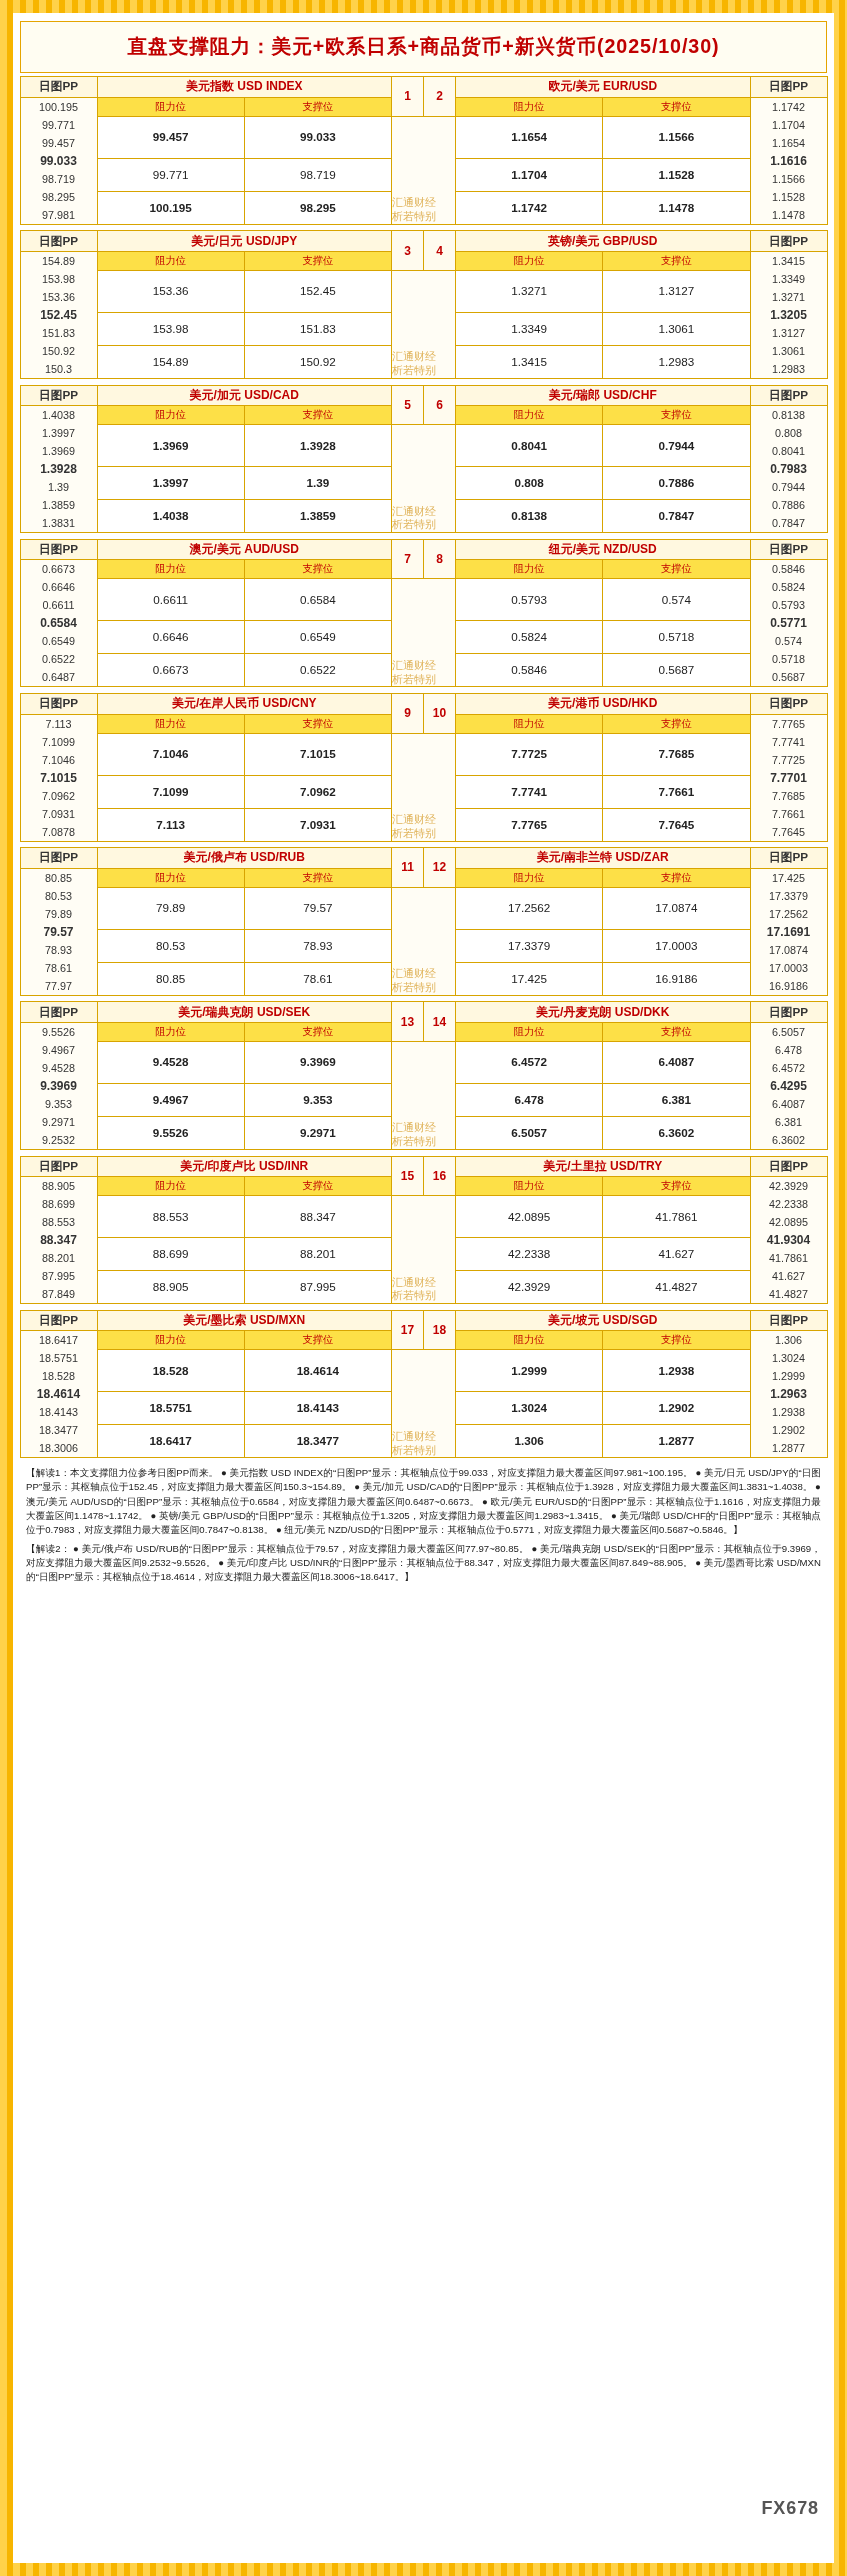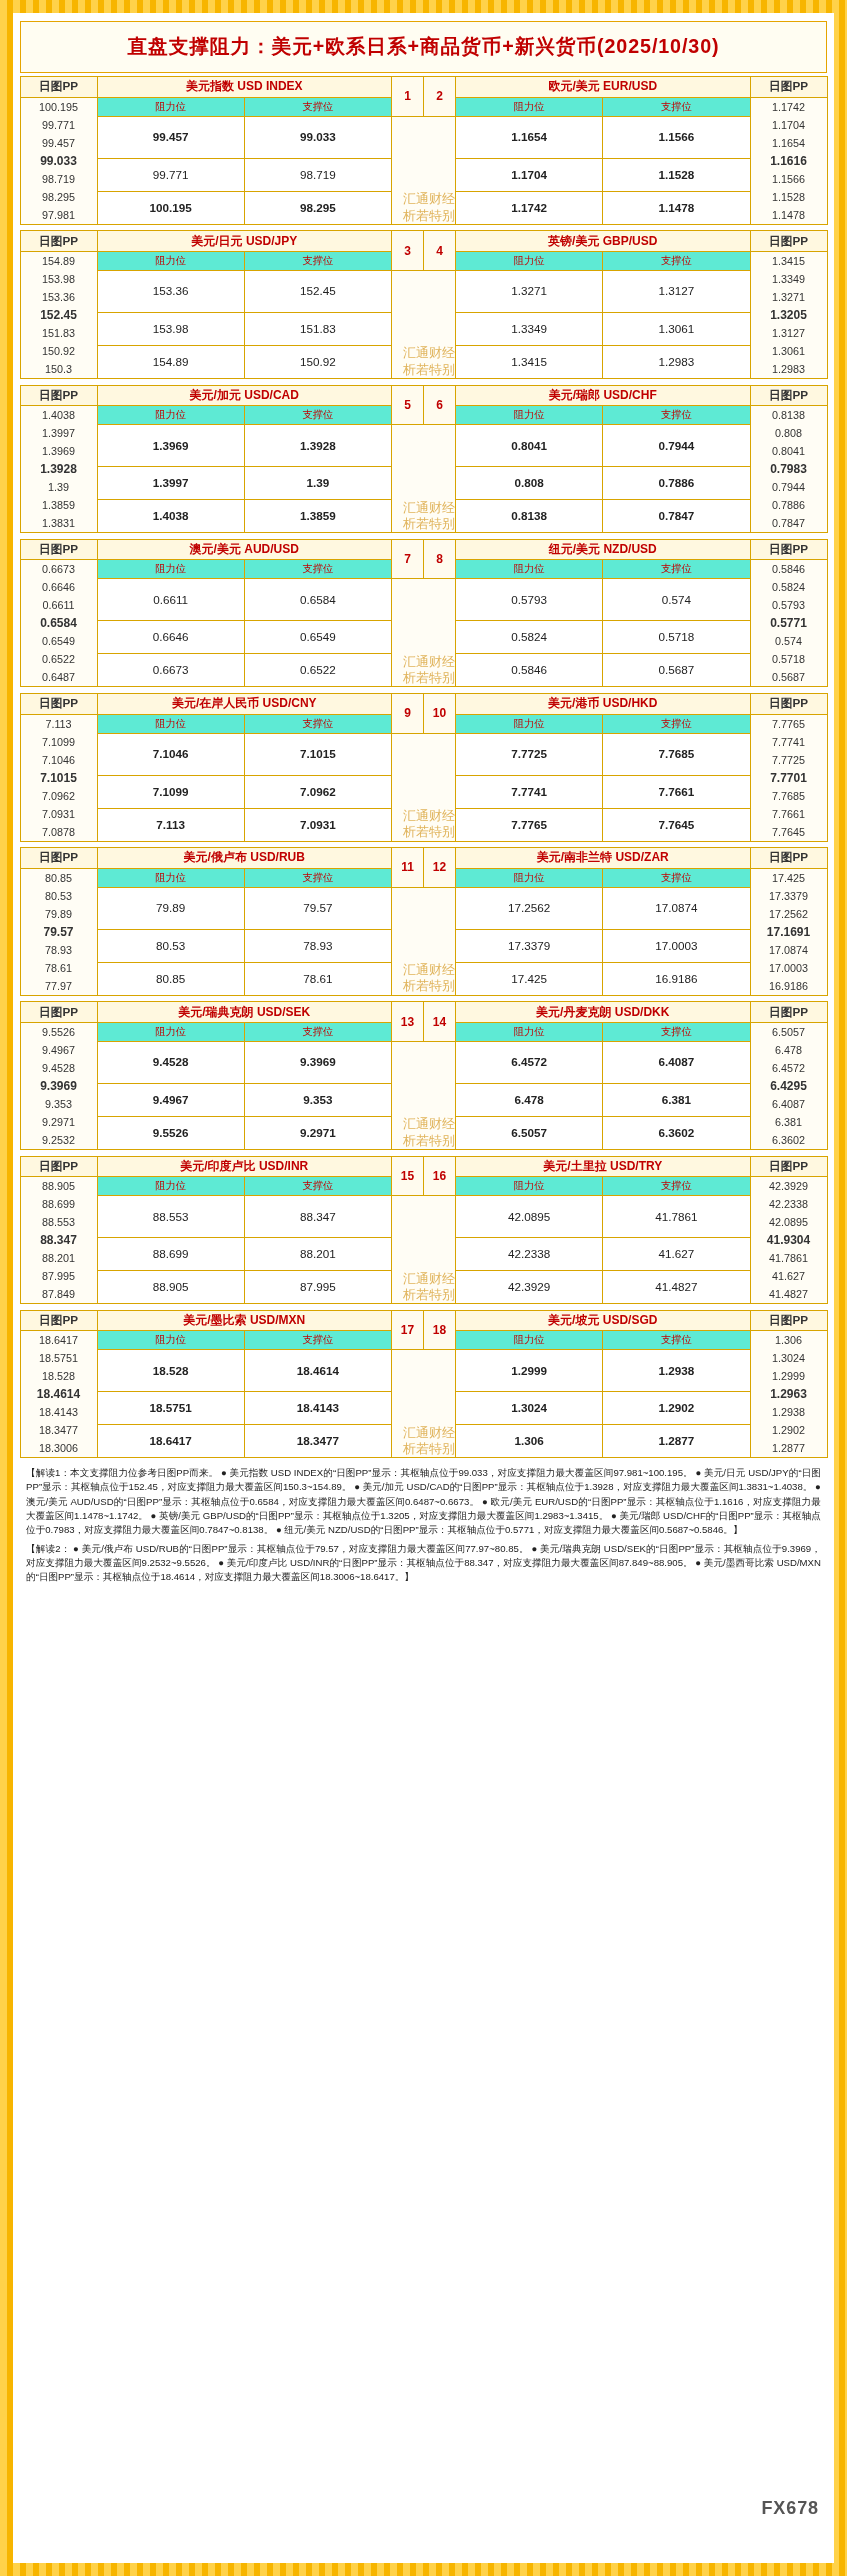--- a/index.html
+++ b/index.html
@@ -77,21 +77,21 @@
     font-size: 12px;
     font-weight: bold;
     color: #c00000;
     background: #fff8e0;
     height: 20.6px;
   }
   .hdr-sub {
     text-align: center;
     font-size: 10.3px;
     color: #c00000;
-    background: #5eead4;
+    background: #fde047;
     height: 19px;
   }
   .pp-cell {
     text-align: center;
     font-size: 10.8px;
     color: #333;
     height: 18px;
     line-height: 18px;
     border: none;
   }
@@ -111,22 +111,22 @@
   }
   .lvl.b { font-weight: bold; }
   .idxnum {
     text-align: center;
     font-size: 12px;
     font-weight: bold;
     color: #c00000;
     background: #fffbee;
   }
   .watermark {
-    text-align: right;
-    font-size: 13px;
+    text-align: left;
+    font-size: 11px;
     color: #e0b35a;
     line-height: 1.25;
     background: #fffdf5;
     vertical-align: bottom;
     padding-bottom: 3.7px;
   }
   .footer-note {
     font-size: 10.8px;
     color: #222;
     padding: 3.7px 5.6px 1.9px 5.6px;

